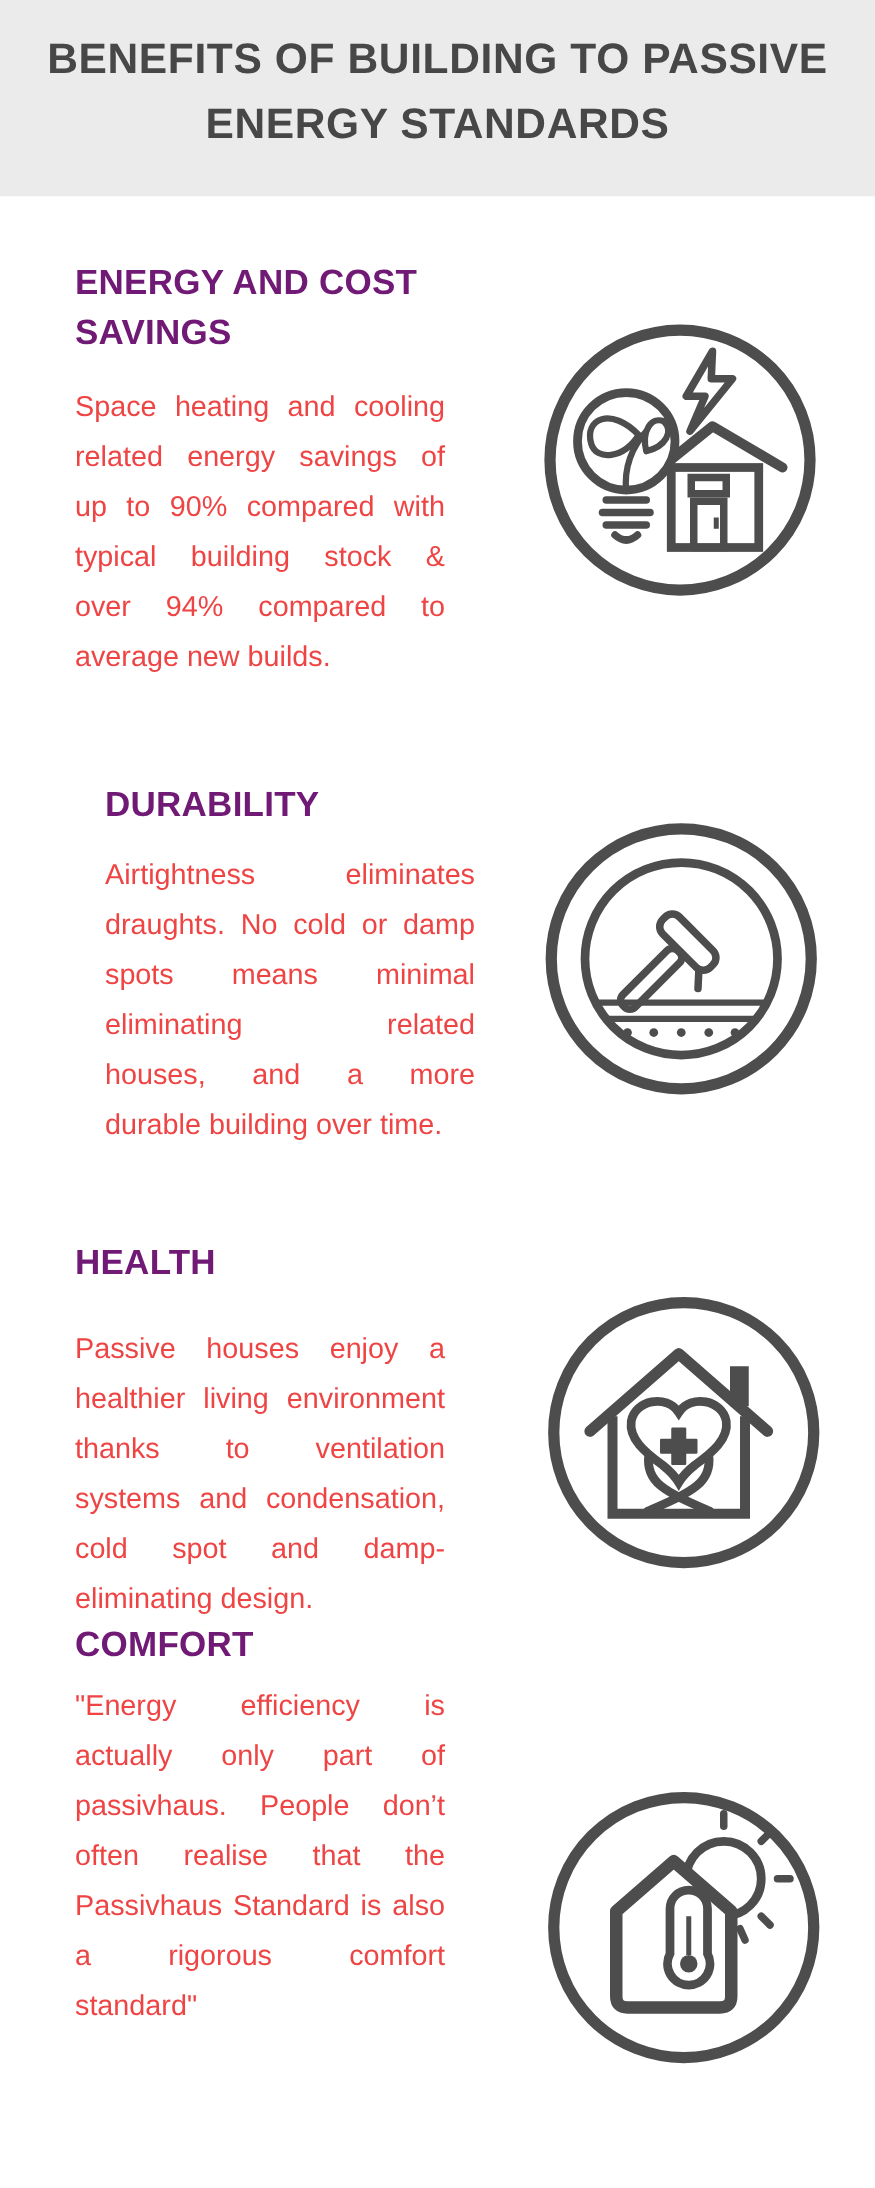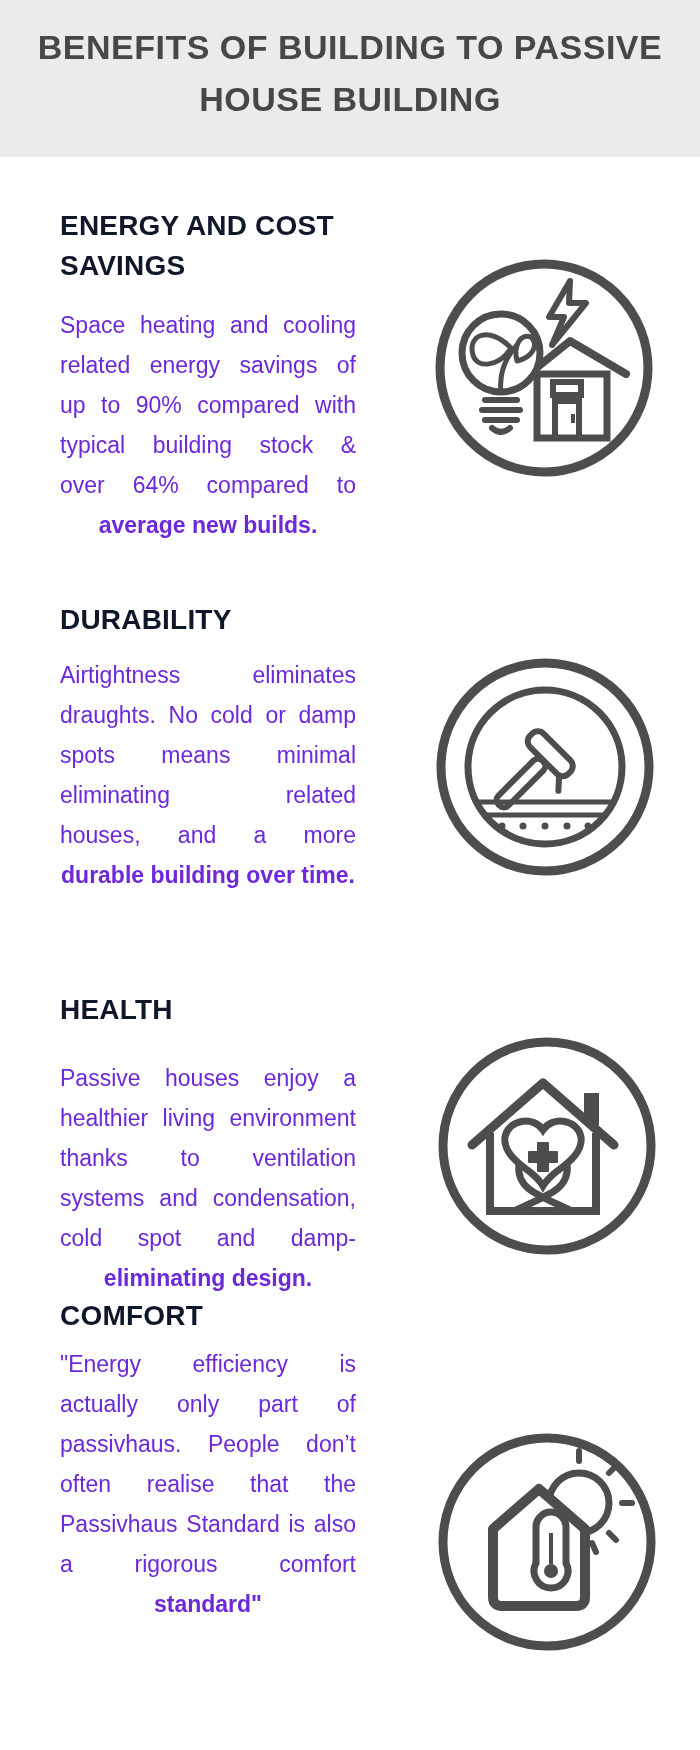--- a/index.html
+++ b/index.html
@@ -35,40 +35,39 @@
   
   .section{
     position:absolute;
     left:60px;
     width:296px;
   }
   .section .heading{
     font-size:28px;
     font-weight:bold;
     line-height:40px;
-    color:#0f172a;
+    color:#701a75;
     letter-spacing:0.2px;
   }
   .section .body{
     font-size:23px;
     line-height:40px;
-    color:#6d28d9;
+    color:#ef4444;
   }
   .jline{
     text-align:justify;
     text-align-last:justify;
     -moz-text-align-last:justify;
     white-space:normal;
   }
   .jlast{
-    text-align:center;
-    font-weight:bold;
+    text-align:left;
   }
   .s1{top:206px;} .s1 .body{margin-top:19px;}
-  .s2{top:600px;} .s2 .body{margin-top:15px;}
+  .s2{top:624px;margin-left:24px;} .s2 .body{margin-top:15px;}
   .s3{top:990px;} .s3 .body{margin-top:28px;}
   .s4{top:1296px;} .s4 .body{margin-top:8px;}
   
   .icon-box{
     position:absolute;
     width:230px;
     height:230px;
   }
   .i1{left:429px; top:253px;}
   .i2{left:430px; top:652px;}
@@ -77,32 +76,32 @@
   .icon-box svg{width:230px;height:230px;display:block;}
 </style>
 </head>
 <body>
 
 <div id="page">
 
   <div id="header">
     <div class="title">
       <div>BENEFITS OF BUILDING TO PASSIVE</div>
-      <div>HOUSE BUILDING</div>
+      <div>ENERGY STANDARDS</div>
     </div>
   </div>
 
   <div class="section s1">
     <div class="heading">ENERGY AND COST SAVINGS</div>
     <div class="body">
       <div class="jline">Space heating and cooling</div>
       <div class="jline">related energy savings of</div>
       <div class="jline">up to 90% compared with</div>
       <div class="jline">typical building stock &amp;</div>
-      <div class="jline">over 64% compared to</div>
+      <div class="jline">over 94% compared to</div>
       <div class="jlast">average new builds.</div>
     </div>
   </div>
 
   <div class="icon-box i1">
     <svg viewBox="0 0 230 230" fill="none" stroke="#4d4d4d">
       <circle cx="115" cy="115" r="104" stroke-width="9"></circle>
 
       <path d="M141 28 L120 64 L135 64 L123 92 L157 50 L140 50 Z" stroke-width="6" stroke-linejoin="round"></path>
 

